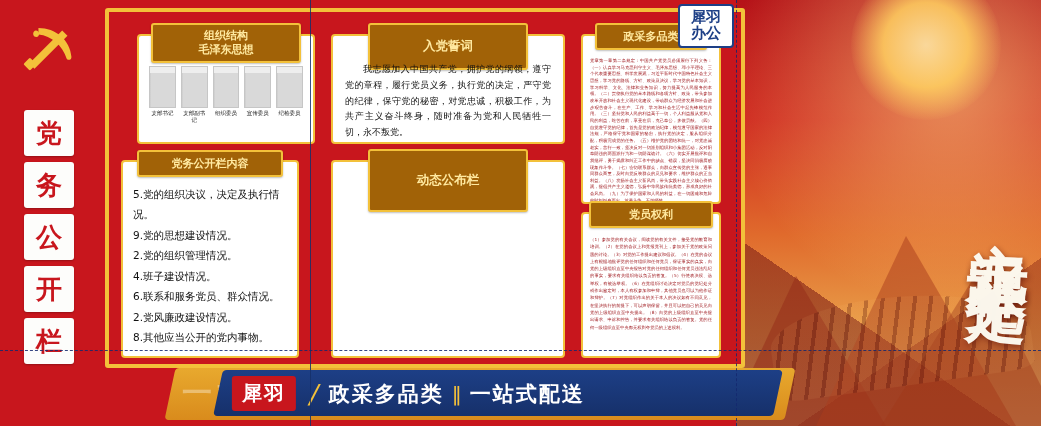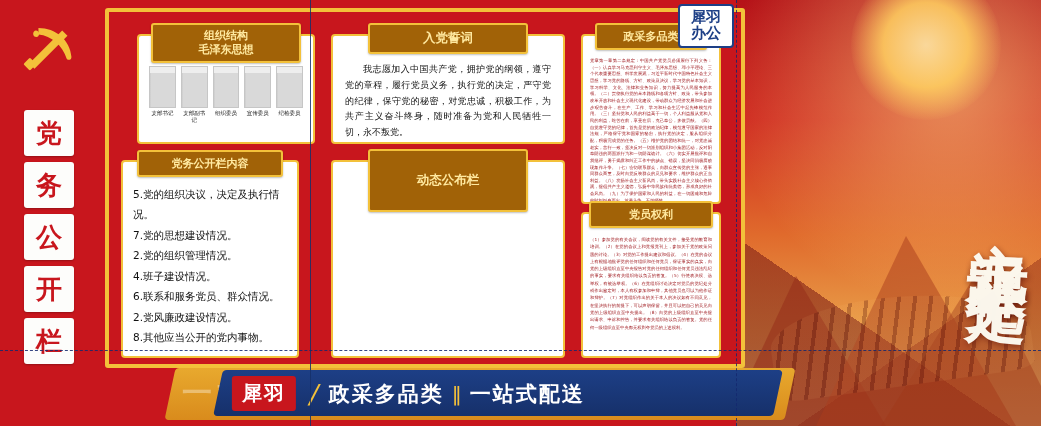--- a/index.html
+++ b/index.html
@@ -122,21 +122,21 @@
                      linear-gradient(90deg, rgba(0,0,0,.04) 0 1px, transparent 1px);
   }
   .org-photo .nm { font-size:5.5px; text-align:center; color:#222; margin-top:2px; }
 
   #p-open { left:12px; top:148px; width:178px; height:198px; }
   #t-open { top:-12px; width:146px; padding:4px 0; font-size:11px; }
   .open-list { position:absolute; left:10px; top:22px; right:8px; color:#111; font-size:10.5px; line-height:1.95; }
 
   
   #p-oath { left:222px; top:22px; width:234px; height:110px; }
-  #t-oath { top:-13px; width:160px; padding:5px 0; font-size:12.5px; }
+  #t-oath { top:-13px; width:160px; padding:13px 0; font-size:12.5px; }
   .oath-text {
     position:absolute; left:12px; right:12px; top:26px;
     font-size:9px; line-height:1.75; color:#111; text-align:justify; text-indent:18px;
   }
   #p-dyn { left:222px; top:148px; width:234px; height:198px; }
   #t-dyn { top:-13px; width:160px; padding:21px 0; font-size:12.5px; }
 
   
   #p-duty { left:472px; top:22px; width:140px; height:170px; }
   #t-duty { top:-13px; width:112px; padding:4px 0; font-size:11px; }
@@ -259,21 +259,21 @@
           <div class="ph"></div>
           <div class="nm">纪检委员</div>
         </div>
       </div>
     </div>
 
     <div class="panel" id="p-open">
       <div class="ttl" id="t-open">党务公开栏内容</div>
       <div class="open-list">
         <div>5.党的组织决议，决定及执行情况。</div>
-        <div>7.党的思想建设情况。</div>
+        <div>9.党的思想建设情况。</div>
         <div>2.党的组织管理情况。</div>
         <div>4.班子建设情况。</div>
         <div>6.联系和服务党员、群众情况。</div>
         <div>2.党风廉政建设情况。</div>
         <div>8.其他应当公开的党内事物。</div>
       </div>
     </div>
 
     <div class="panel" id="p-oath">
       <div class="ttl" id="t-oath">入党誓词</div>

